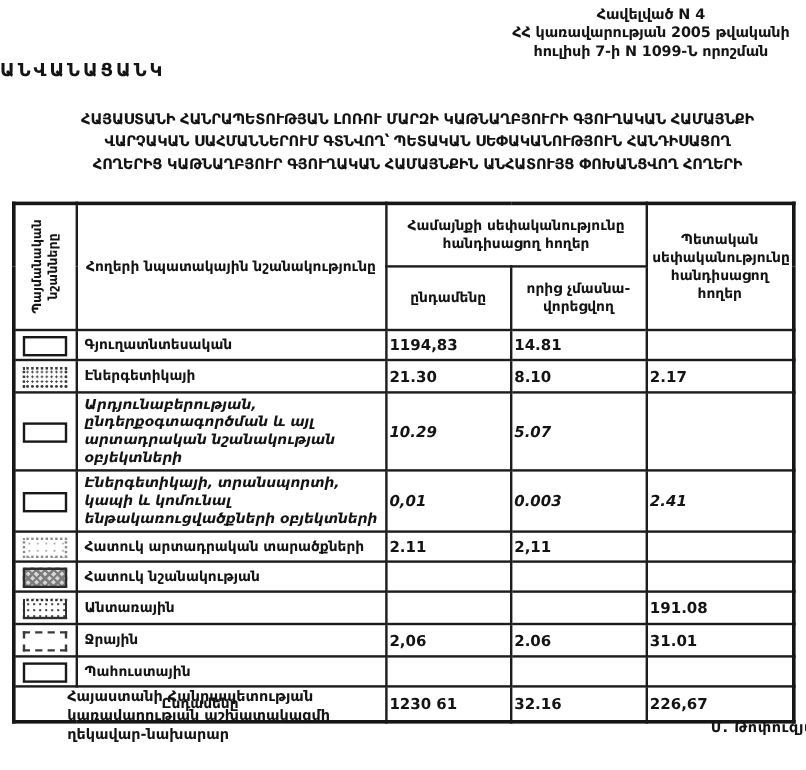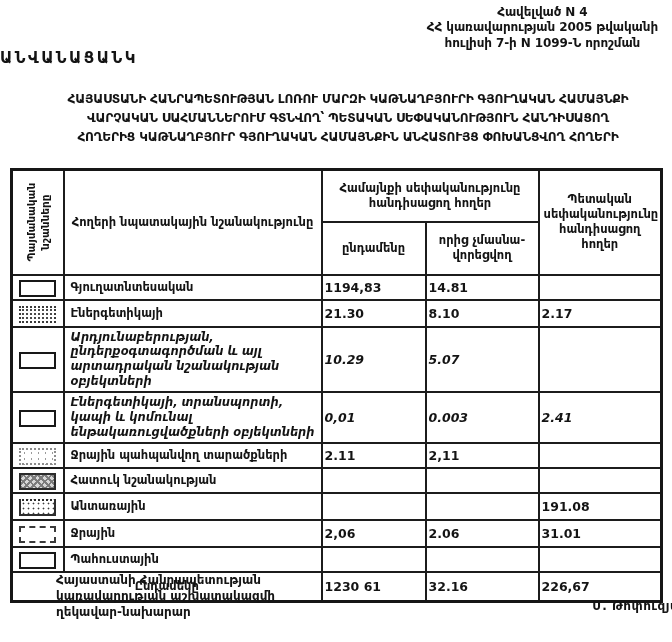--- a/index.html
+++ b/index.html
@@ -161,21 +161,21 @@
         </tr>
         <tr class="r-l">
           <td class="sym-cell"><span class="sym sym-plain"></span></td>
           <td class="lbl">Էներգետիկայի,  տրանսպորտի, կապի և կոմունալ ենթակառուցվածքների  օբյեկտների</td>
           <td class="val">0,01</td>
           <td class="val">0.003</td>
           <td class="val">2.41</td>
         </tr>
         <tr class="r-s">
           <td class="sym-cell"><span class="sym sym-faint"></span></td>
-          <td class="lbl">Ջրային պահպանվող տարածքների</td>
+          <td class="lbl">Հատուկ արտադրական տարածքների</td>
           <td class="val">2.11</td>
           <td class="val">2,11</td>
           <td class="val"></td>
         </tr>
         <tr class="r-s">
           <td class="sym-cell"><span class="sym sym-hatch"></span></td>
           <td class="lbl">Հատուկ նշանակության</td>
           <td class="val"></td>
           <td class="val"></td>
           <td class="val"></td>

